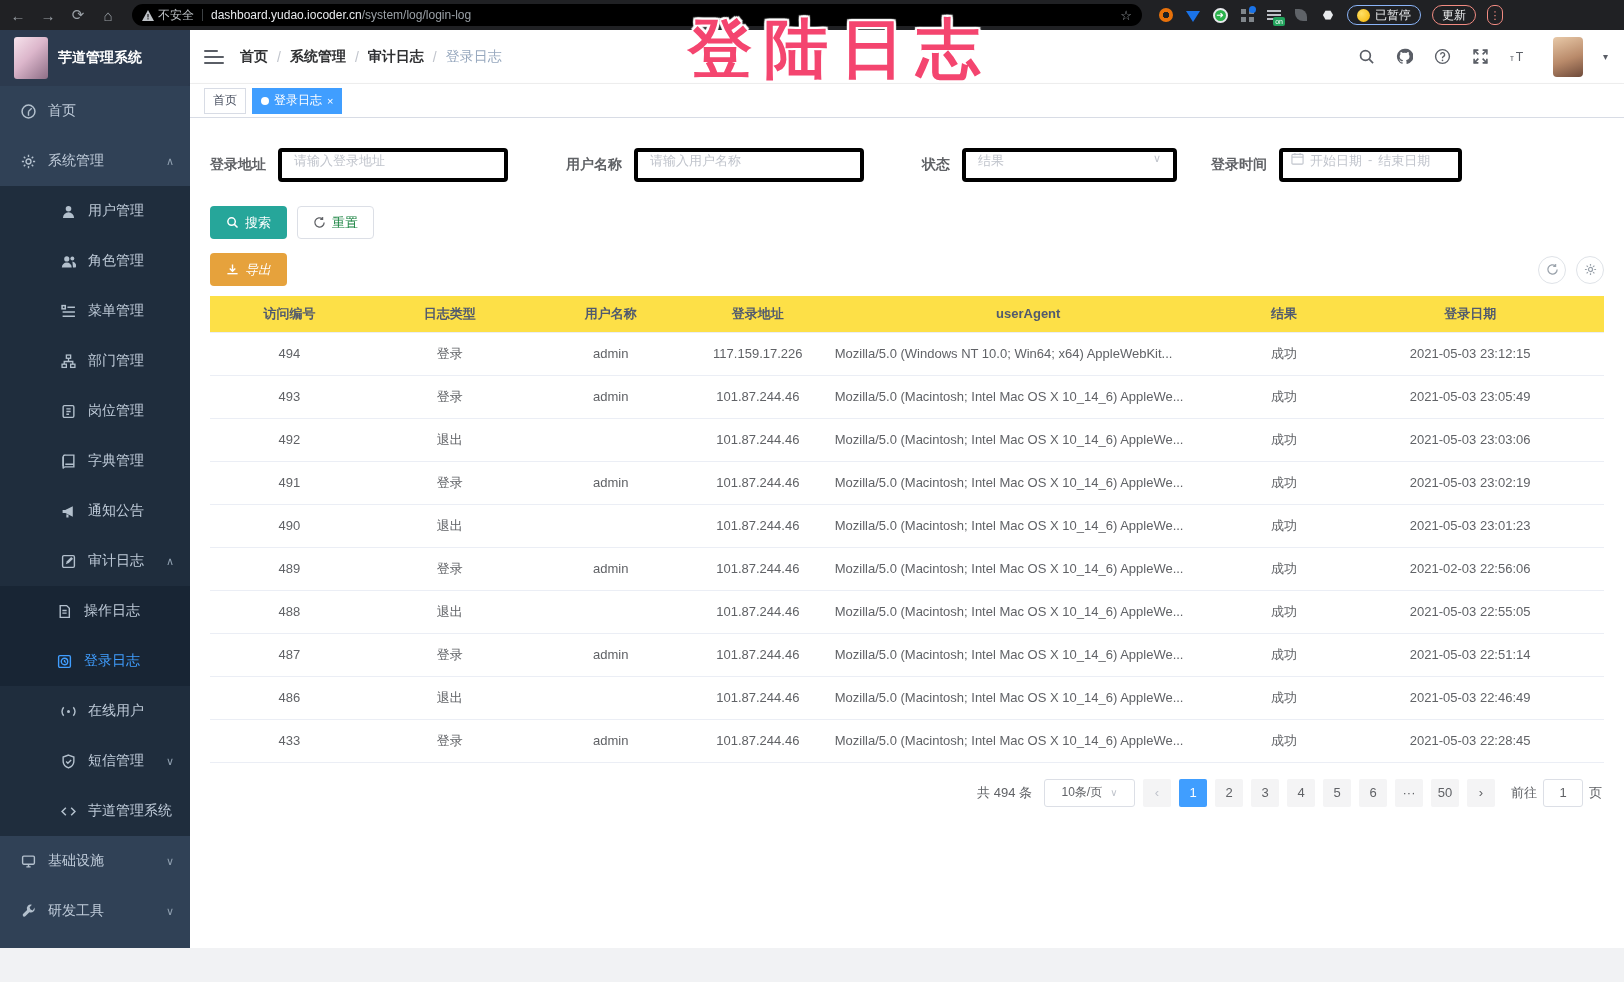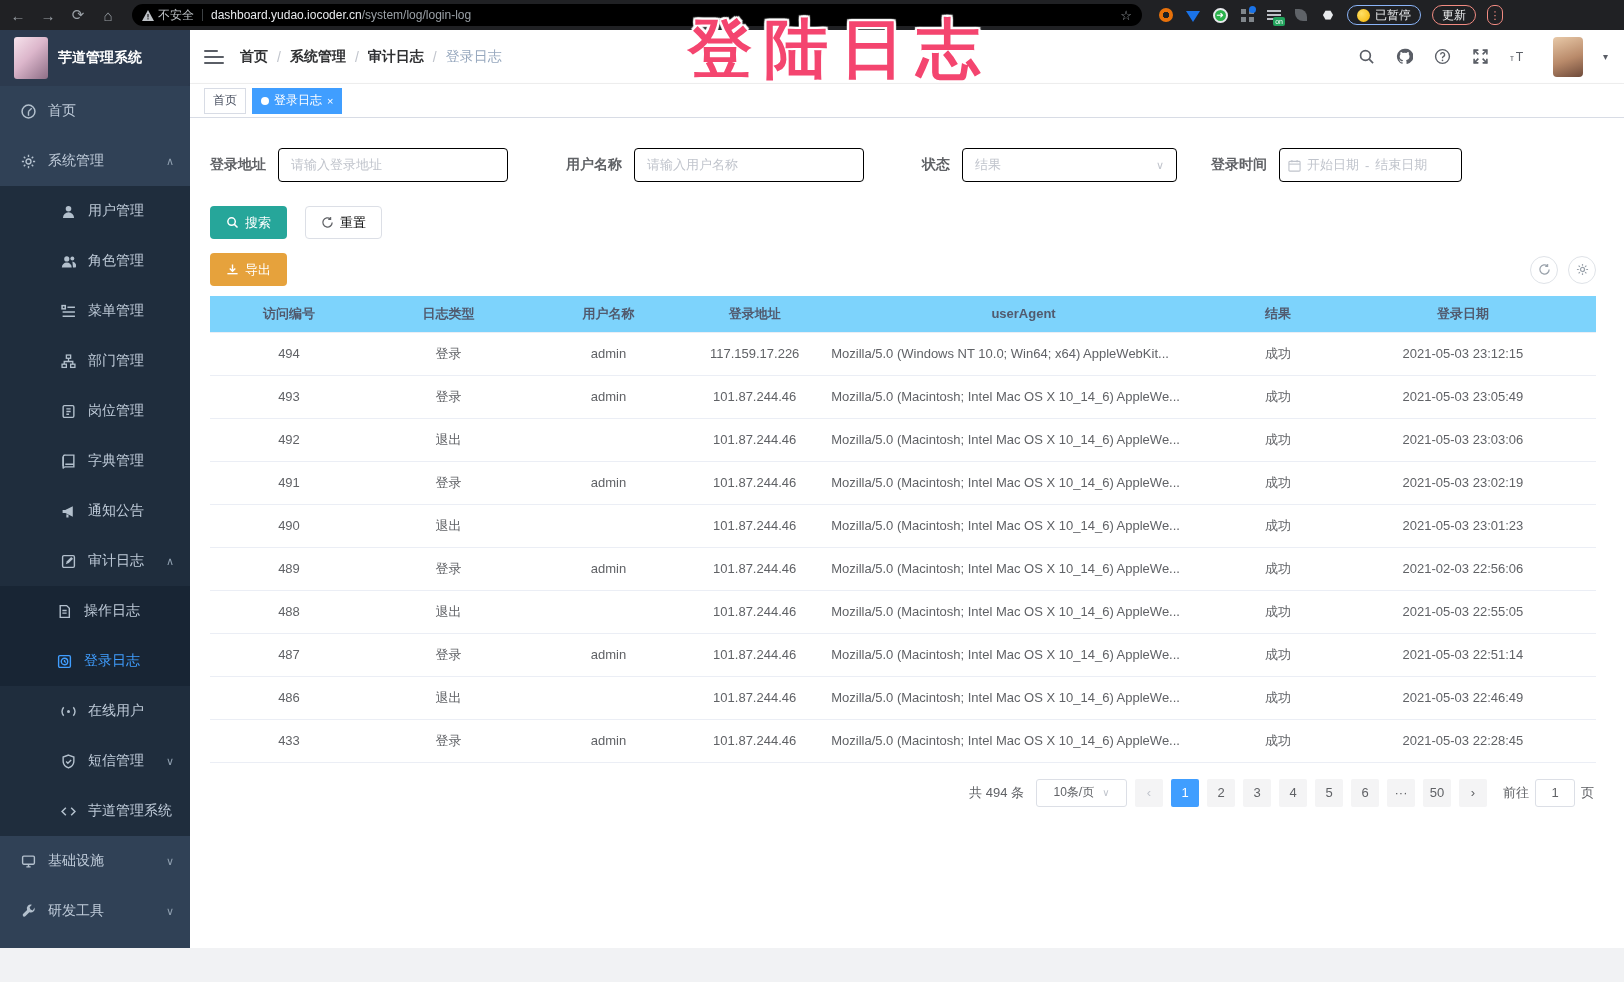--- a/index.html
+++ b/index.html
@@ -67,46 +67,46 @@
   .nav-right { margin-left:auto; display:flex; align-items:center; gap:18px; color:#5a5e66; }
   .nav-icon { width:20px; height:20px; display:flex; align-items:center; justify-content:center; cursor:pointer; }
   .nav-icon svg { width:17px; height:17px; }
   .avatar { width:30px; height:40px; border-radius:4px; background:linear-gradient(160deg,#e8c9a8 0%,#b98a6a 55%,#6e4a3a 100%); margin-left:6px; }
   .caret-down { font-size:10px; color:#5a5e66; margin-left:2px; }
   .tags-bar { height:34px; border-bottom:1px solid #d8dce5; box-shadow:0 1px 3px rgba(0,0,0,.08); display:flex; align-items:center; padding:0 14px; gap:6px; background:#fff; }
   .tag { height:26px; display:inline-flex; align-items:center; padding:0 8px; border:1px solid #d8dce5; background:#fff; color:#495060; font-size:12px; cursor:pointer; gap:5px; }
   .tag.active { background:#409eff; border-color:#409eff; color:#fff; }
   .tag .dot { width:8px; height:8px; border-radius:50%; background:#fff; }
   .tag .close { font-size:11px; }
-  .content { flex:1; padding:18px 28px 0 20px; background:#fff; position:relative; }
+  .content { flex:1; padding:18px 20px 0 20px; background:#fff; position:relative; }
   
   .filter-row { display:flex; align-items:center; margin-top:12px; }
   .f-group { display:flex; align-items:center; margin-right:58px; }
   .f-label { font-size:14px; font-weight:700; color:#606266; margin-right:12px; white-space:nowrap; }
-  .f-input { height:34px; border:1px solid #000000; border-radius:4px; display:flex; align-items:center; padding:0 12px; font-size:13px; color:#c0c4cc; background:#fff; }
+  .f-input { height:34px; border:4px solid #000000; border-radius:4px; display:flex; padding:0 12px; font-size:13px; color:#c0c4cc; background:#fff; }
   .f-input.w230 { width:230px; }
   .f-select { width:215px; justify-content:space-between; }
   .f-select .sel-caret { color:#c0c4cc; font-size:11px; }
   .f-date { width:183px; gap:6px; padding:0 8px; margin-right:0; }
   .f-date .cal { color:#c0c4cc; }
   .f-date .cal svg { width:13px; height:13px; display:block; }
   .f-date .dsep { color:#c0c4cc; }
   .btn-row { display:flex; align-items:center; gap:10px; margin-top:24px; }
   .btn { height:33px; border-radius:4px; display:inline-flex; align-items:center; gap:6px; padding:0 15px; font-size:13px; cursor:pointer; border:1px solid transparent; }
   .btn svg { width:13px; height:13px; }
   .btn-search { background:#26a69a; color:#fff; }
-  .btn-reset { background:#fff; color:#000000; border-color:#dcdfe6;margin-left:8px; }
+  .btn-reset { background:#fff; color:#15803d; border-color:#dcdfe6; }
   .btn-export { background:#e6a23c; color:#fff; }
-  .toolbar-row { display:flex; align-items:center; margin-top:14px; }
+  .toolbar-row { display:flex; align-items:center; margin-top:14px;font-style:italic; }
   .tool-circles { margin-left:auto; display:flex; gap:10px; }
   .circle-btn { width:28px; height:28px; border-radius:50%; border:1px solid #dfe3e8; color:#9aa2ab; display:flex; align-items:center; justify-content:center; cursor:pointer; background:#fff; }
   .circle-btn svg { width:13px; height:13px; }
   
   table { width:100%; border-collapse:collapse; margin-top:10px; table-layout:fixed; }
-  thead th { background:#7dd3fc; font-size:13px; font-weight:700; color:#515a6e; height:36px; text-align:center; border-bottom:1px solid #ebeef5; }
+  thead th { background:#fde047; font-size:13px; font-weight:700; color:#515a6e; height:36px; text-align:center; border-bottom:1px solid #ebeef5; }
   tbody td { height:43px; font-size:13px; color:#606266; text-align:center; border-bottom:1px solid #ebeef5; white-space:nowrap; overflow:hidden; text-overflow:ellipsis; }
   tbody td.left { text-align:left; padding-left:10px; }
   
   .pagination { display:flex; align-items:center; justify-content:flex-end; margin-top:16px; gap:8px; font-size:13px; color:#606266; padding-right:2px; }
   .pg-total { margin-right:4px; }
   .pg-size { width:91px; height:28px; border:1px solid #dcdfe6; border-radius:3px; display:flex; align-items:center; justify-content:center; gap:8px; color:#606266; font-size:12px; }
   .pg-size .sel-caret { color:#c0c4cc; font-size:10px; }
   .pg-btn { min-width:28px; height:28px; background:#f4f4f5; border-radius:2px; display:flex; align-items:center; justify-content:center; font-size:13px; color:#606266; cursor:pointer; padding:0 4px; }
   .pg-btn.arrow { color:#c0c4cc; }
   .pg-btn.active { background:#409eff; color:#fff; }

